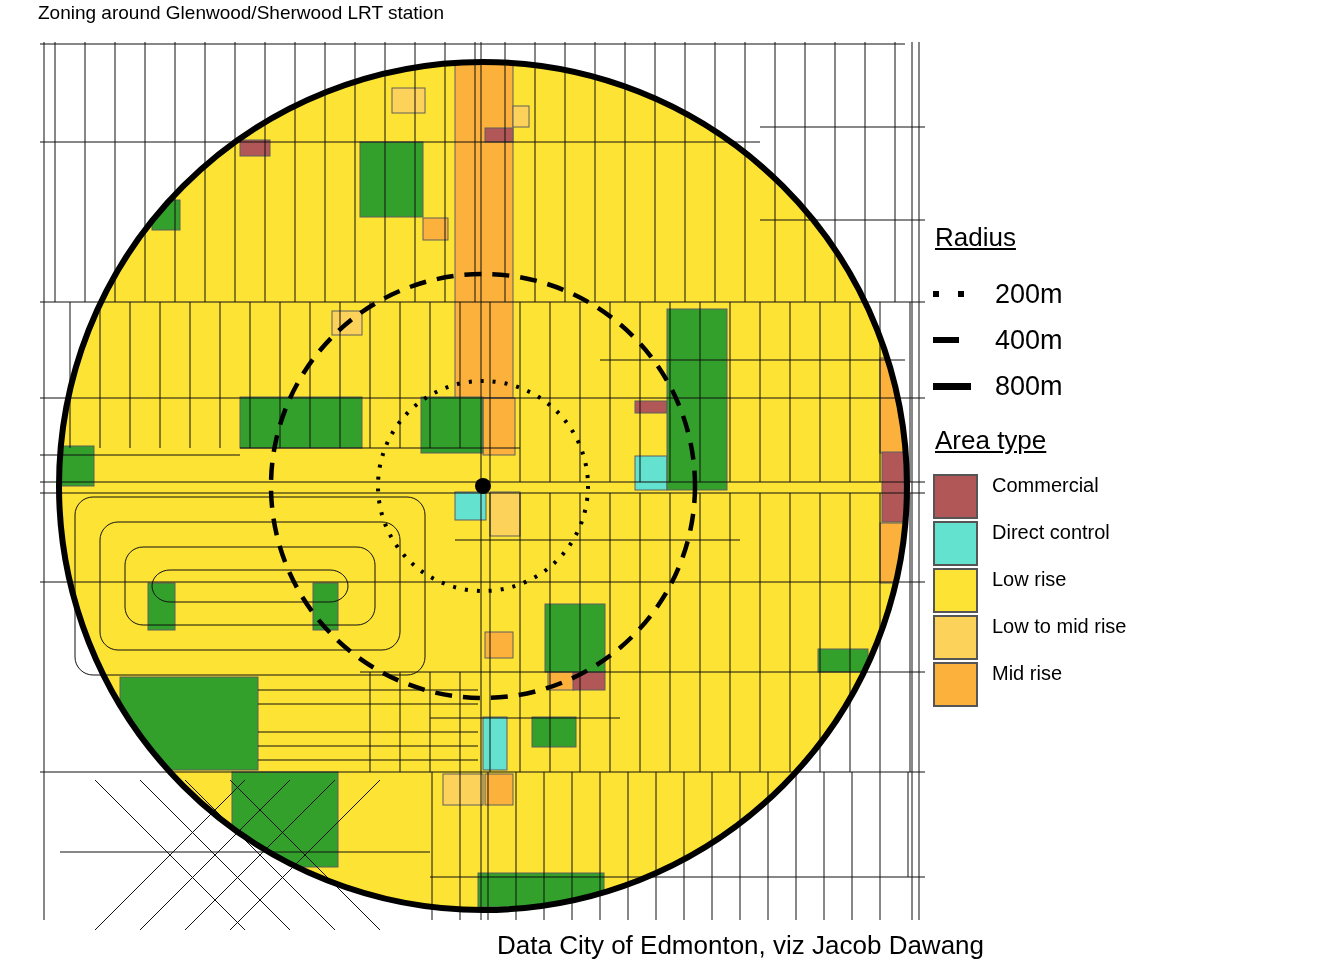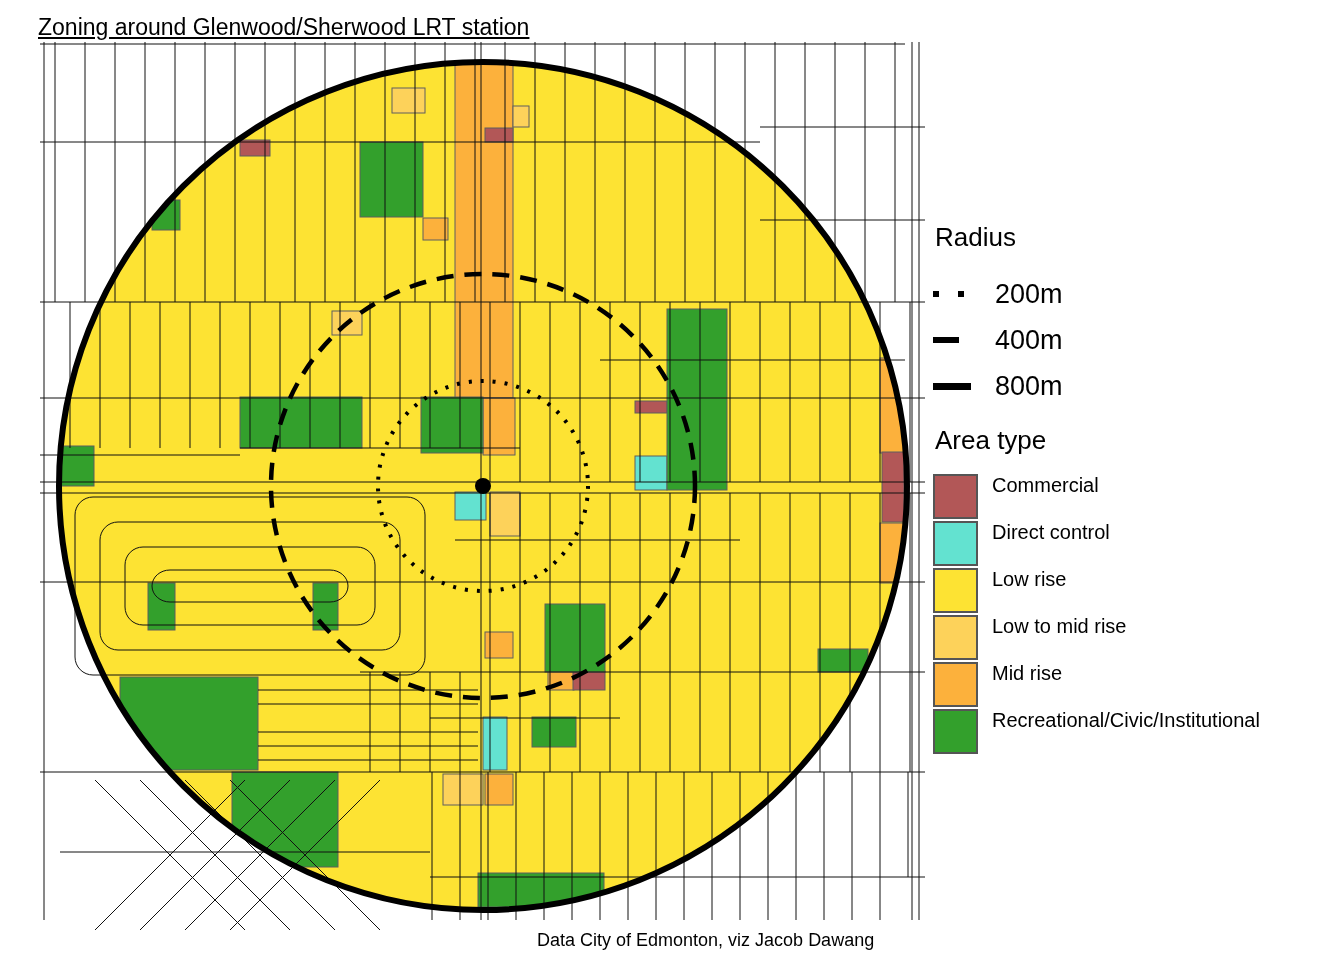--- a/index.html
+++ b/index.html
@@ -1,22 +1,22 @@
 <!DOCTYPE html>
 <html><head>
 <meta charset="utf-8">
 <style>
   html,body{margin:0;padding:0;background:#fff;}
   body{width:1344px;height:960px;position:relative;overflow:hidden;
        font-family:"Liberation Sans", sans-serif;color:#000;}
-  .page-title{position:absolute;left:38px;top:14px;font-size:23px;letter-spacing:0;text-decoration:underline;}
+  .page-title{position:absolute;left:38px;top:2px;font-size:19px;letter-spacing:0;}
   #map-svg{position:absolute;left:0;top:0;}
-  .caption{position:absolute;left:497px;top:930px;font-size:18px;margin-left:40px;}
+  .caption{position:absolute;left:497px;top:930px;font-size:26px;}
   .legend{position:absolute;left:933px;top:222px;width:400px;}
-  .legend-title{font-size:26px;margin:0 0 18px 2px;}
+  .legend-title{font-size:26px;margin:0 0 18px 2px;text-decoration:underline;}
   .radius-row{display:flex;align-items:center;height:46px;}
   .sample{width:62px;display:flex;align-items:center;}
   .sample .dot{width:6px;height:6px;background:#000;margin-right:19px;}
   .sample .dash{width:26px;height:6px;background:#000;}
   .sample .solid{width:38px;height:7px;background:#000;}
   .radius-label{font-size:27px;}
   .legend-area{position:absolute;left:933px;top:425px;width:334px;}
   .area-row{display:flex;height:44px;margin-bottom:3px;}
   .swatch{width:41px;height:41px;border:2px solid #555;margin-right:14px;flex:0 0 auto;}
   .area-label{font-size:20px;}
@@ -329,20 +329,16 @@
         <div class="area-label">Low rise</div>
       </div>
       <div class="area-row">
         <div class="swatch" style="background: rgb(253, 210, 90);"></div>
         <div class="area-label">Low to mid rise</div>
       </div>
       <div class="area-row">
         <div class="swatch" style="background: rgb(252, 177, 60);"></div>
         <div class="area-label">Mid rise</div>
       </div>
-      <div class="area-row">
-        <div class="swatch" style="background: rgb(51, 160, 44);"></div>
-        <div class="area-label">Recreational/Civic/Institutional</div>
-      </div>
     </div>
 </div>
 
 <div class="caption">Data City of Edmonton, viz Jacob Dawang</div>
 
 </body></html>

